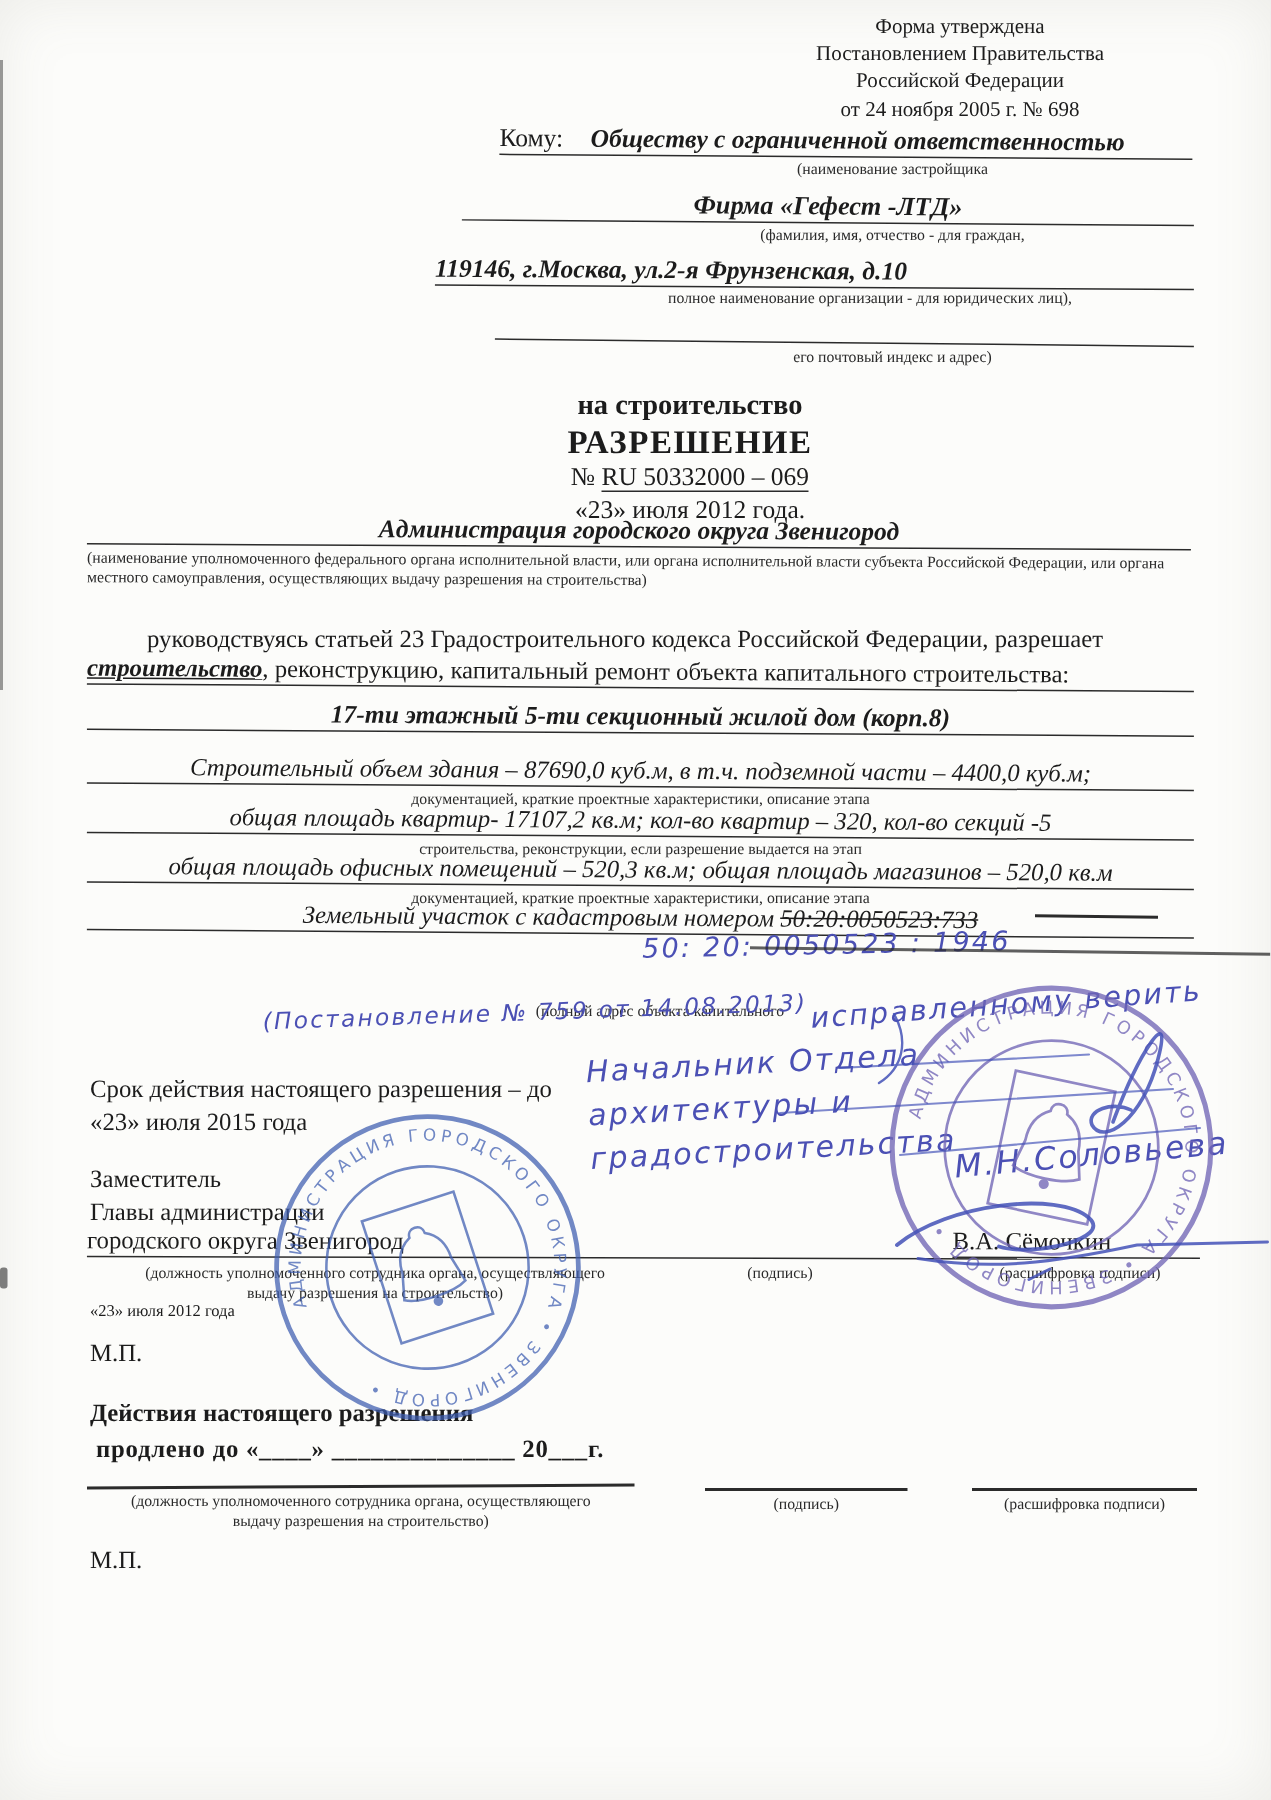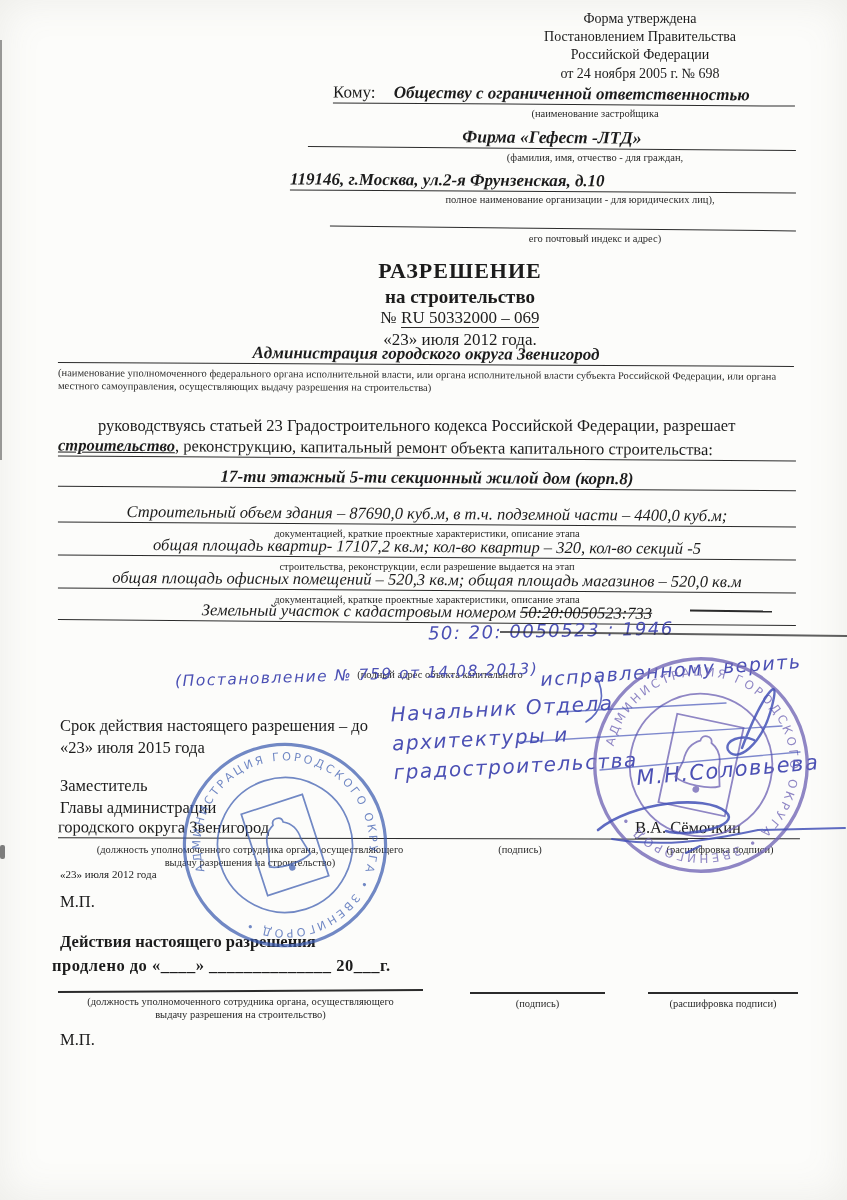--- a/index.html
+++ b/index.html
@@ -42,22 +42,22 @@
   <div class="abs ul ctr val" style="top:127px;left:308px;width:488px;font-size:17.5px;transform:rotate(.45deg);">Фирма  «Гефест -ЛТД»</div>
   <div class="abs cap" style="top:151px;left:400px;width:390px;">(фамилия, имя, отчество - для граждан,</div>
 
   <div class="abs ul val" style="top:171px;left:290px;width:506px;font-size:17px;transform:rotate(.35deg);">119146, г.Москва, ул.2-я Фрунзенская, д.10</div>
   <div class="abs cap" style="top:193px;left:380px;width:400px;">полное наименование организации - для юридических лиц),</div>
 
   <div class="abs ul" style="top:214px;left:330px;width:466px;height:14px;transform:rotate(.6deg);"></div>
   <div class="abs cap" style="top:232px;left:430px;width:330px;">его почтовый индекс и адрес)</div>
 
   <div class="abs ctr" style="top:258px;left:150px;width:620px;">
+    <div style="font-size:19px;font-weight:bold;margin-top:2px;">на строительство</div>
     <div style="font-size:22px;font-weight:bold;letter-spacing:1px;">РАЗРЕШЕНИЕ</div>
-    <div style="font-size:19px;font-weight:bold;margin-top:2px;">на строительство</div>
     <div style="font-size:17px;margin-top:0;">
       <span>№ </span><span class="ul">RU 50332000 –  069</span>
     </div>
     <div style="font-size:17px;margin-top:2px;">«23» июля 2012 года.</div>
   </div>
 
   <div class="abs ul ctr val" style="top:344px;left:58px;width:736px;font-size:17px;transform:rotate(.3deg);">Администрация городского округа Звенигород</div>
   <div class="abs cap" style="top:368px;left:58px;width:732px;text-align:left;transform:rotate(.3deg);">(наименование уполномоченного федерального органа исполнительной власти, или органа исполнительной власти субъекта Российской Федерации, или органа местного самоуправления, осуществляющих выдачу разрешения на строительства)</div>
 
   <div class="abs" style="top:416px;left:60px;width:736px;font-size:16.5px;text-indent:38px;">руководствуясь статьей 23 Градостроительного кодекса Российской Федерации, разрешает</div>
@@ -105,21 +105,21 @@
     <div>выдачу разрешения на строительство)</div>
   </div>
   <div class="abs cap" style="top:843px;left:460px;width:120px;">(подпись)</div>
   <div class="abs ul" style="top:818px;left:635px;width:165px;font-size:16.5px;transform:rotate(.2deg);">В.А. Сёмочкин</div>
   <div class="abs cap" style="top:843px;left:630px;width:180px;">(расшифровка подписи)</div>
 
   <div class="abs" style="top:868px;left:60px;font-size:11px;">«23»  июля  2012 года</div>
   <div class="abs" style="top:892px;left:60px;font-size:16.5px;">М.П.</div>
 
   <div class="abs" style="top:932px;left:60px;font-size:16.5px;font-weight:bold;">Действия настоящего разрешения</div>
-  <div class="abs" style="top:956px;left:52px;font-size:16.5px;font-weight:bold;letter-spacing:.5px;">продлено до «____» ______________  20___г.</div>
+  <div class="abs" style="top:956px;left:64px;font-size:16.5px;font-weight:bold;letter-spacing:.5px;">продлено до «____» ______________  20___г.</div>
 
   <div class="line" style="left:58px;top:990px;width:365px;transform:rotate(-.3deg);"></div>
   <div class="abs cap" style="top:995px;left:58px;width:365px;">
     <div>(должность уполномоченного сотрудника органа, осуществляющего</div>
     <div>выдачу разрешения на строительство)</div>
   </div>
   <div class="line" style="left:470px;top:992px;width:135px;"></div>
   <div class="abs cap" style="top:997px;left:470px;width:135px;">(подпись)</div>
   <div class="line" style="left:648px;top:992px;width:150px;"></div>
   <div class="abs cap" style="top:997px;left:633px;width:180px;">(расшифровка подписи)</div>

